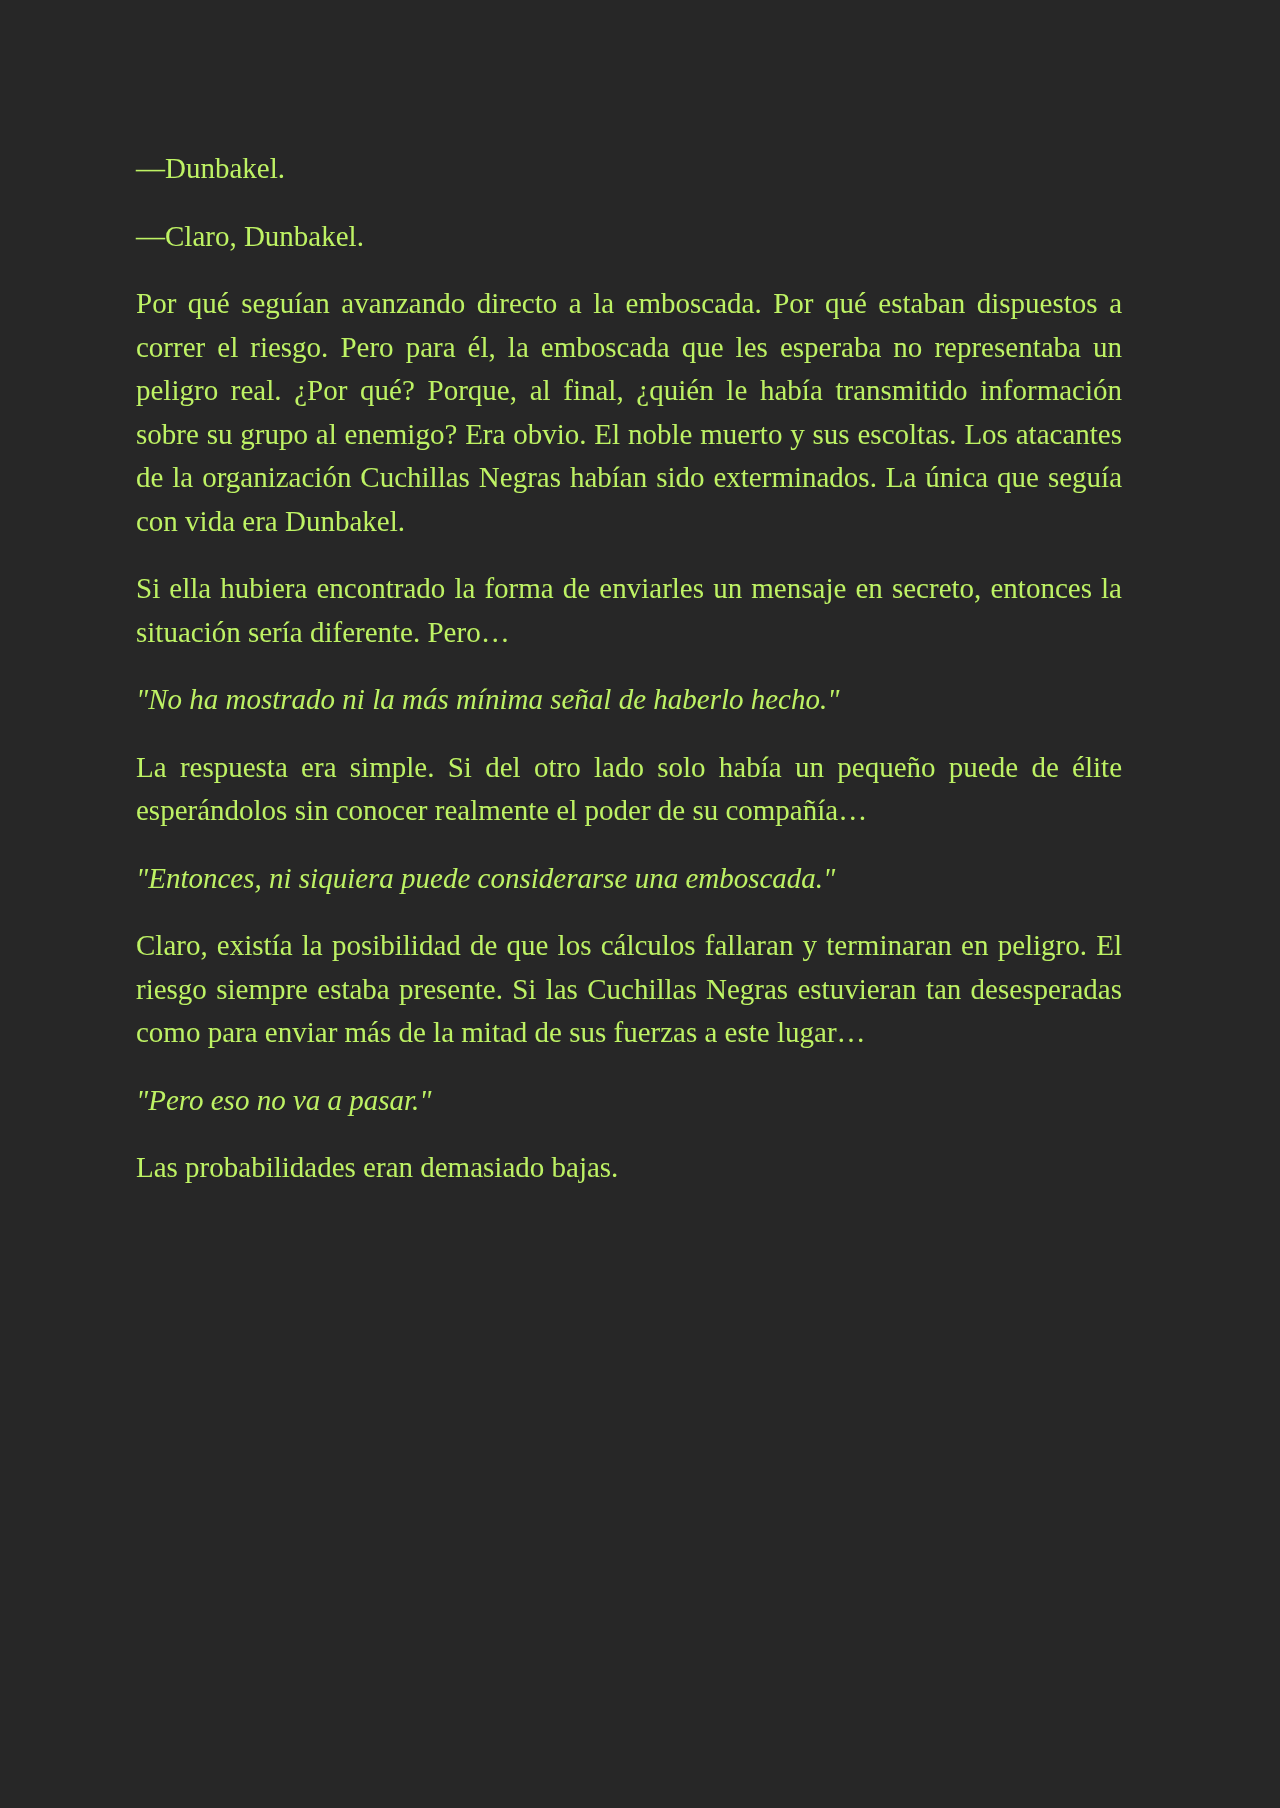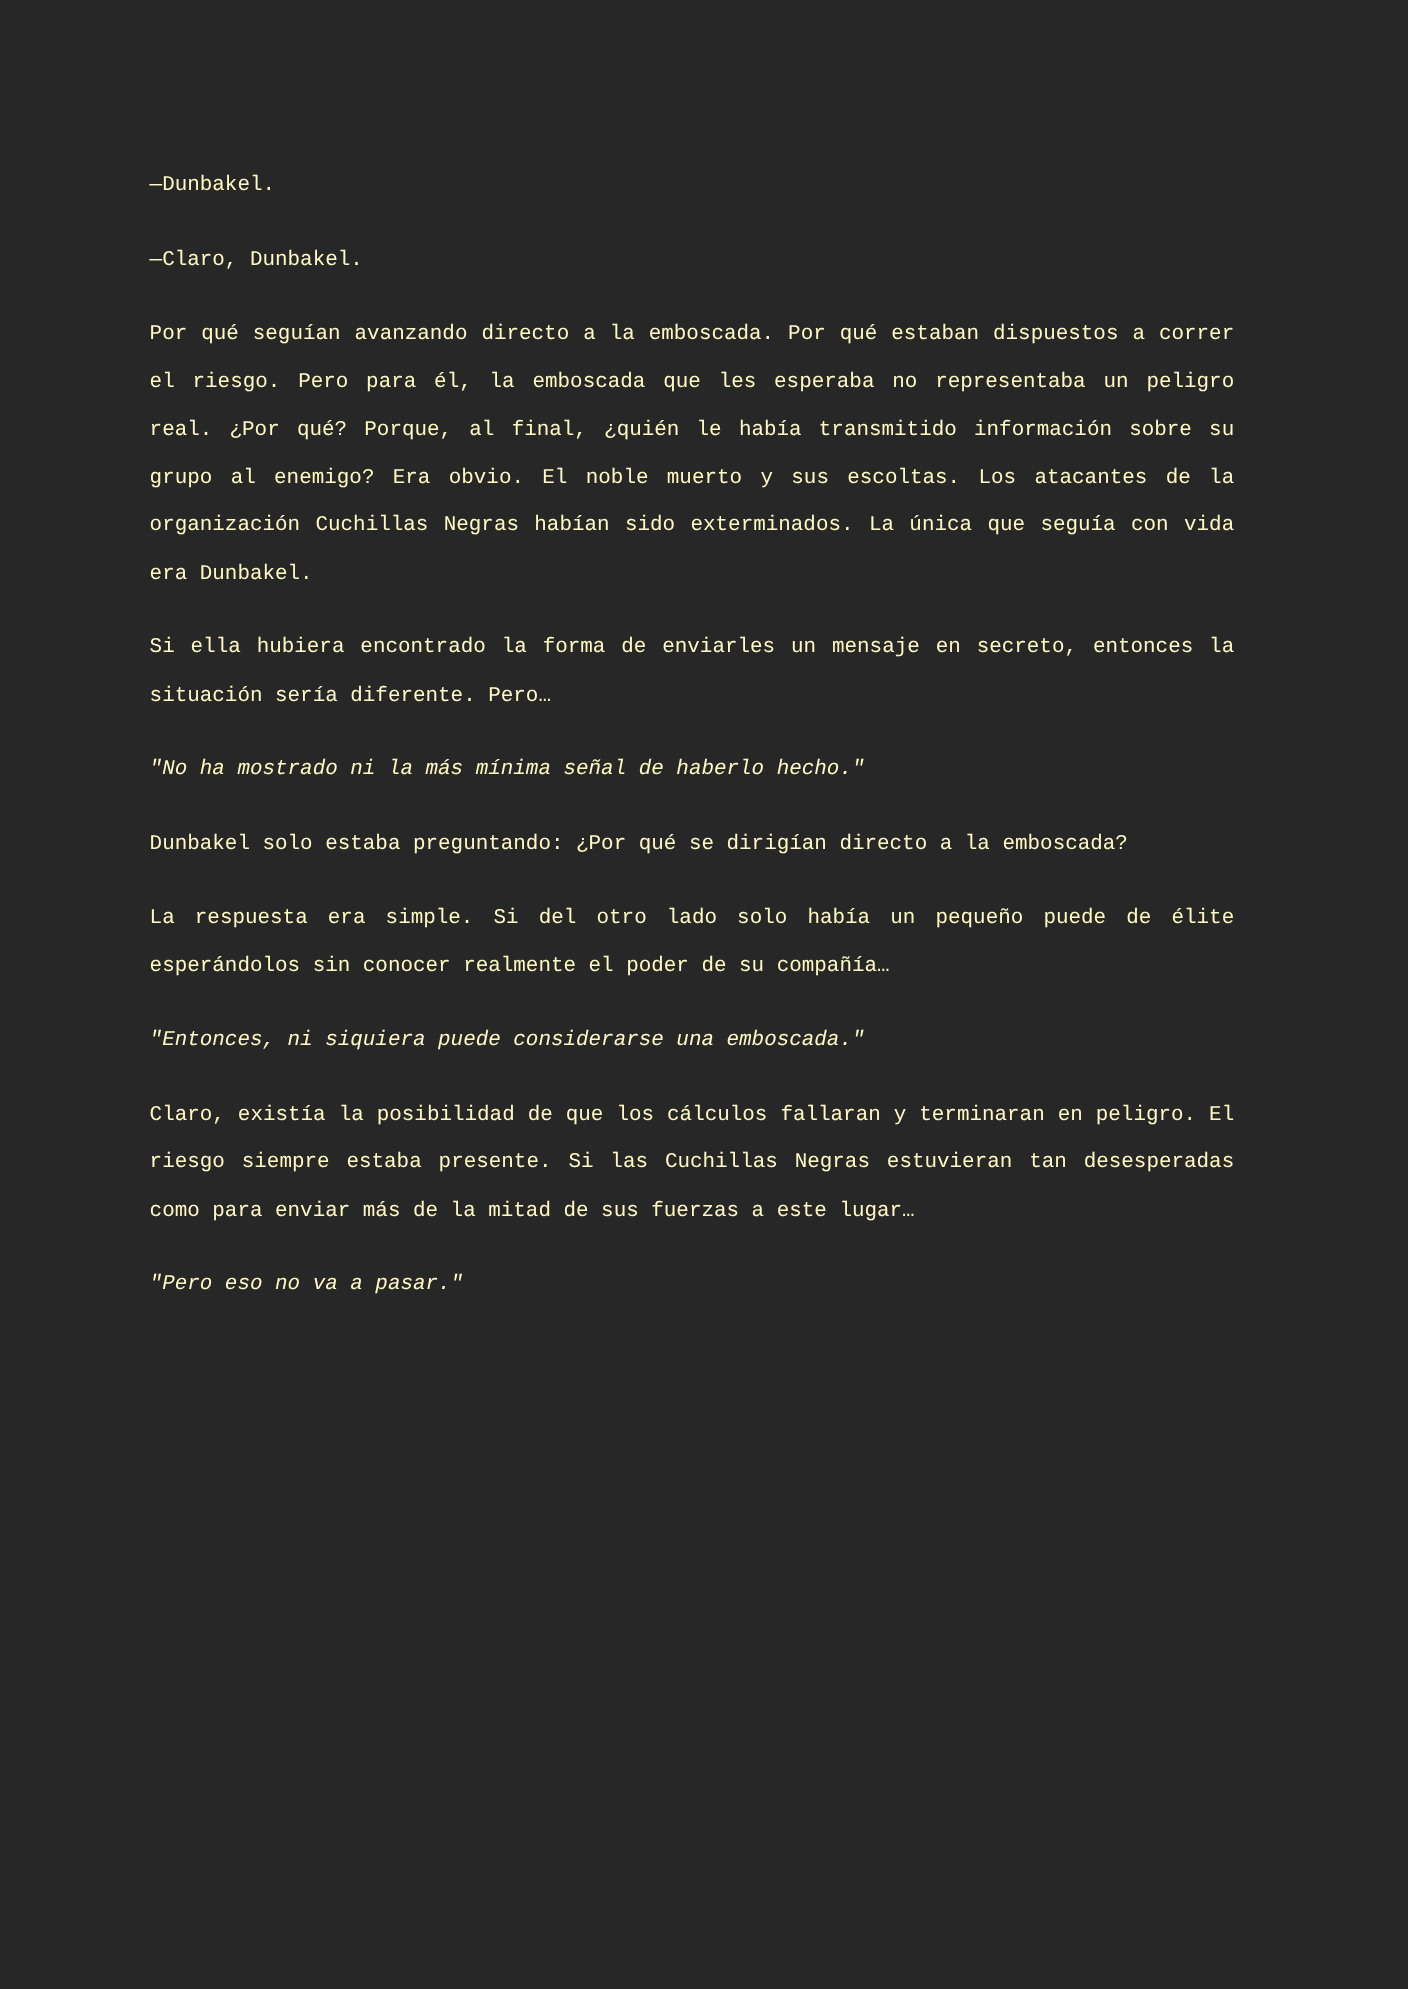--- a/index.html
+++ b/index.html
@@ -16,42 +16,42 @@
     width: 1280px;
     height: 1808px;
     box-sizing: border-box;
   }
   .text-column {
     box-sizing: border-box;
     width: 1280px;
     padding: 147px 158px 0 136px;
   }
   p.para {
-    font-family: Liberation Mono, monospace;
-    font-size: 19px;
+    font-family: Liberation Serif, serif;
+    font-size: 29px;
     line-height: 43.5px;
-    color: #fef9c3;
+    color: #bef264;
     text-align: justify;
     margin: 0 0 24px 0;
     -webkit-hyphens: none;
     hyphens: none;
   }
   p.para.style-thought {
     font-style: italic;
   }
 </style>
 </head>
 <body>
 
 <main class="reader">
   <div class="text-column" id="text-column">
       <p class="para style-dialogue">—Dunbakel.</p>
       <p class="para style-dialogue">—Claro, Dunbakel.</p>
       <p class="para style-narration">Por qué seguían avanzando directo a la emboscada. Por qué estaban dispuestos a correr el riesgo. Pero para él, la emboscada que les esperaba no representaba un peligro real. ¿Por qué? Porque, al final, ¿quién le había transmitido información sobre su grupo al enemigo? Era obvio. El noble muerto y sus escoltas. Los atacantes de la organización Cuchillas Negras habían sido exterminados. La única que seguía con vida era Dunbakel.</p>
       <p class="para style-narration">Si ella hubiera encontrado la forma de enviarles un mensaje en secreto, entonces la situación sería diferente. Pero…</p>
       <p class="para style-thought">"No ha mostrado ni la más mínima señal de haberlo hecho."</p>
-      <p class="para style-narration">Dunbakel solo estaba preguntando: ¿Por qué se dirigían directo a la emboscada?</p>
       <p class="para style-narration">La respuesta era simple. Si del otro lado solo había un pequeño puede de élite esperándolos sin conocer realmente el poder de su compañía…</p>
       <p class="para style-thought">"Entonces, ni siquiera puede considerarse una emboscada."</p>
       <p class="para style-narration">Claro, existía la posibilidad de que los cálculos fallaran y terminaran en peligro. El riesgo siempre estaba presente. Si las Cuchillas Negras estuvieran tan desesperadas como para enviar más de la mitad de sus fuerzas a este lugar…</p>
       <p class="para style-thought">"Pero eso no va a pasar."</p>
+      <p class="para style-narration">Las probabilidades eran demasiado bajas.</p>
     </div>
 </main>
 
 </body></html>

